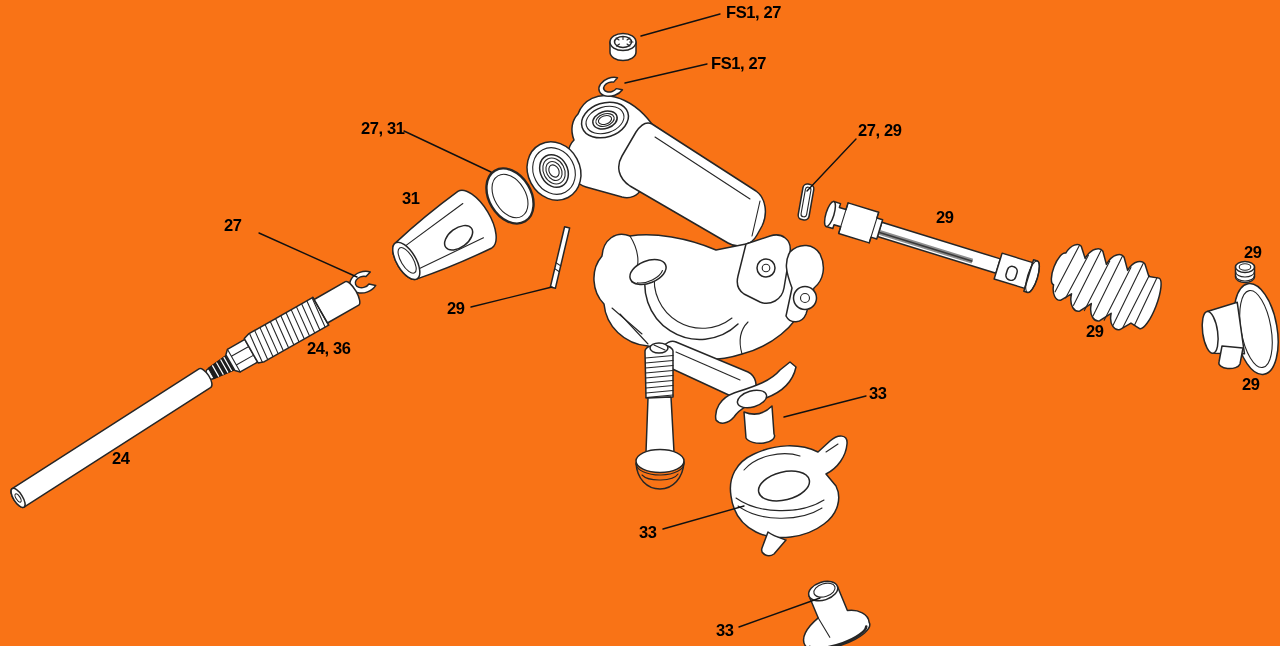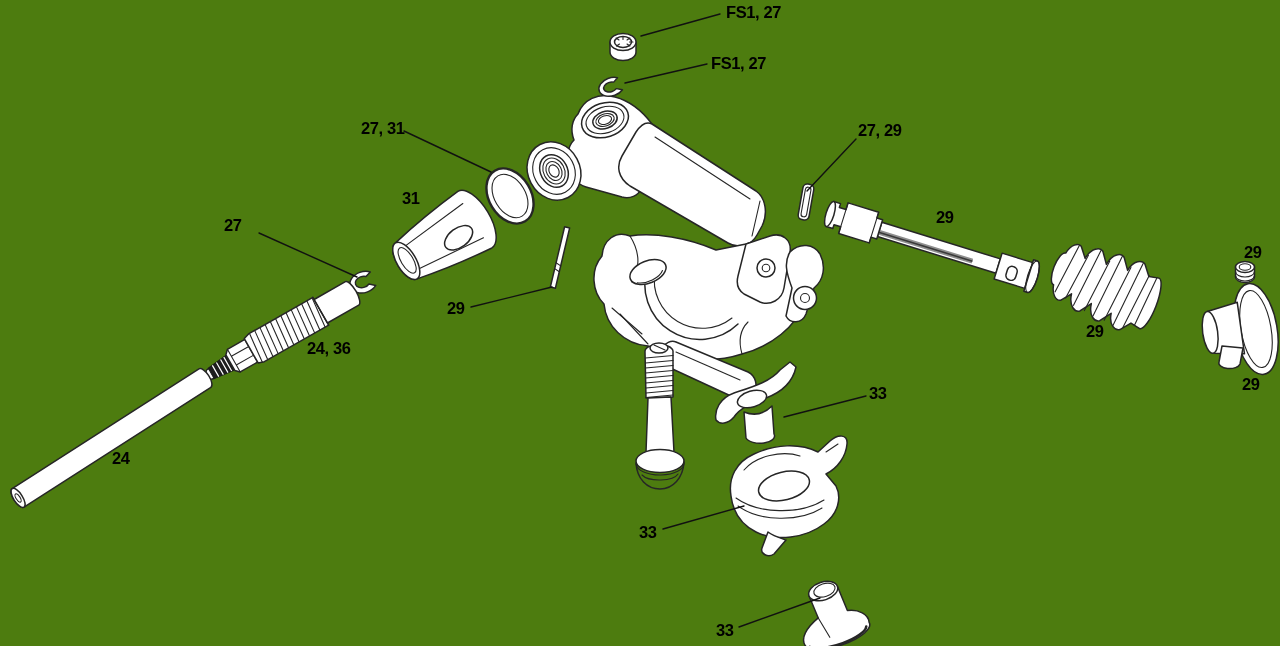--- a/index.html
+++ b/index.html
@@ -1,16 +1,16 @@
 <!DOCTYPE html>
 <html><head>
 <meta charset="utf-8">
 <style>
   html,body{margin:0;padding:0;background:#ffffff;}
-  .stage{position:relative;width:1280px;height:646px;background:#4d7c0f;overflow:hidden;
+  .stage{position:relative;width:1280px;height:646px;background:#f97316;overflow:hidden;
          font-family:"Liberation Sans",sans-serif;}
   svg{position:absolute;left:0;top:0;}
   .fl{fill:#ffffff;stroke:#262626;stroke-width:1.5;stroke-linejoin:round;stroke-linecap:round;}
   .ln{fill:none;stroke:#262626;stroke-width:1.5;stroke-linejoin:round;stroke-linecap:round;}
   .tn{fill:none;stroke:#262626;stroke-width:1.1;stroke-linejoin:round;stroke-linecap:round;}
   .dk{fill:#1d1d1d;stroke:#1d1d1d;stroke-width:1;}
   .ldr{fill:none;stroke:#111111;stroke-width:1.4;stroke-linecap:round;}
   .lbl{font:700 16.5px "Liberation Sans",sans-serif;letter-spacing:-0.4px;fill:#000000;}
 </style>
 </head>

